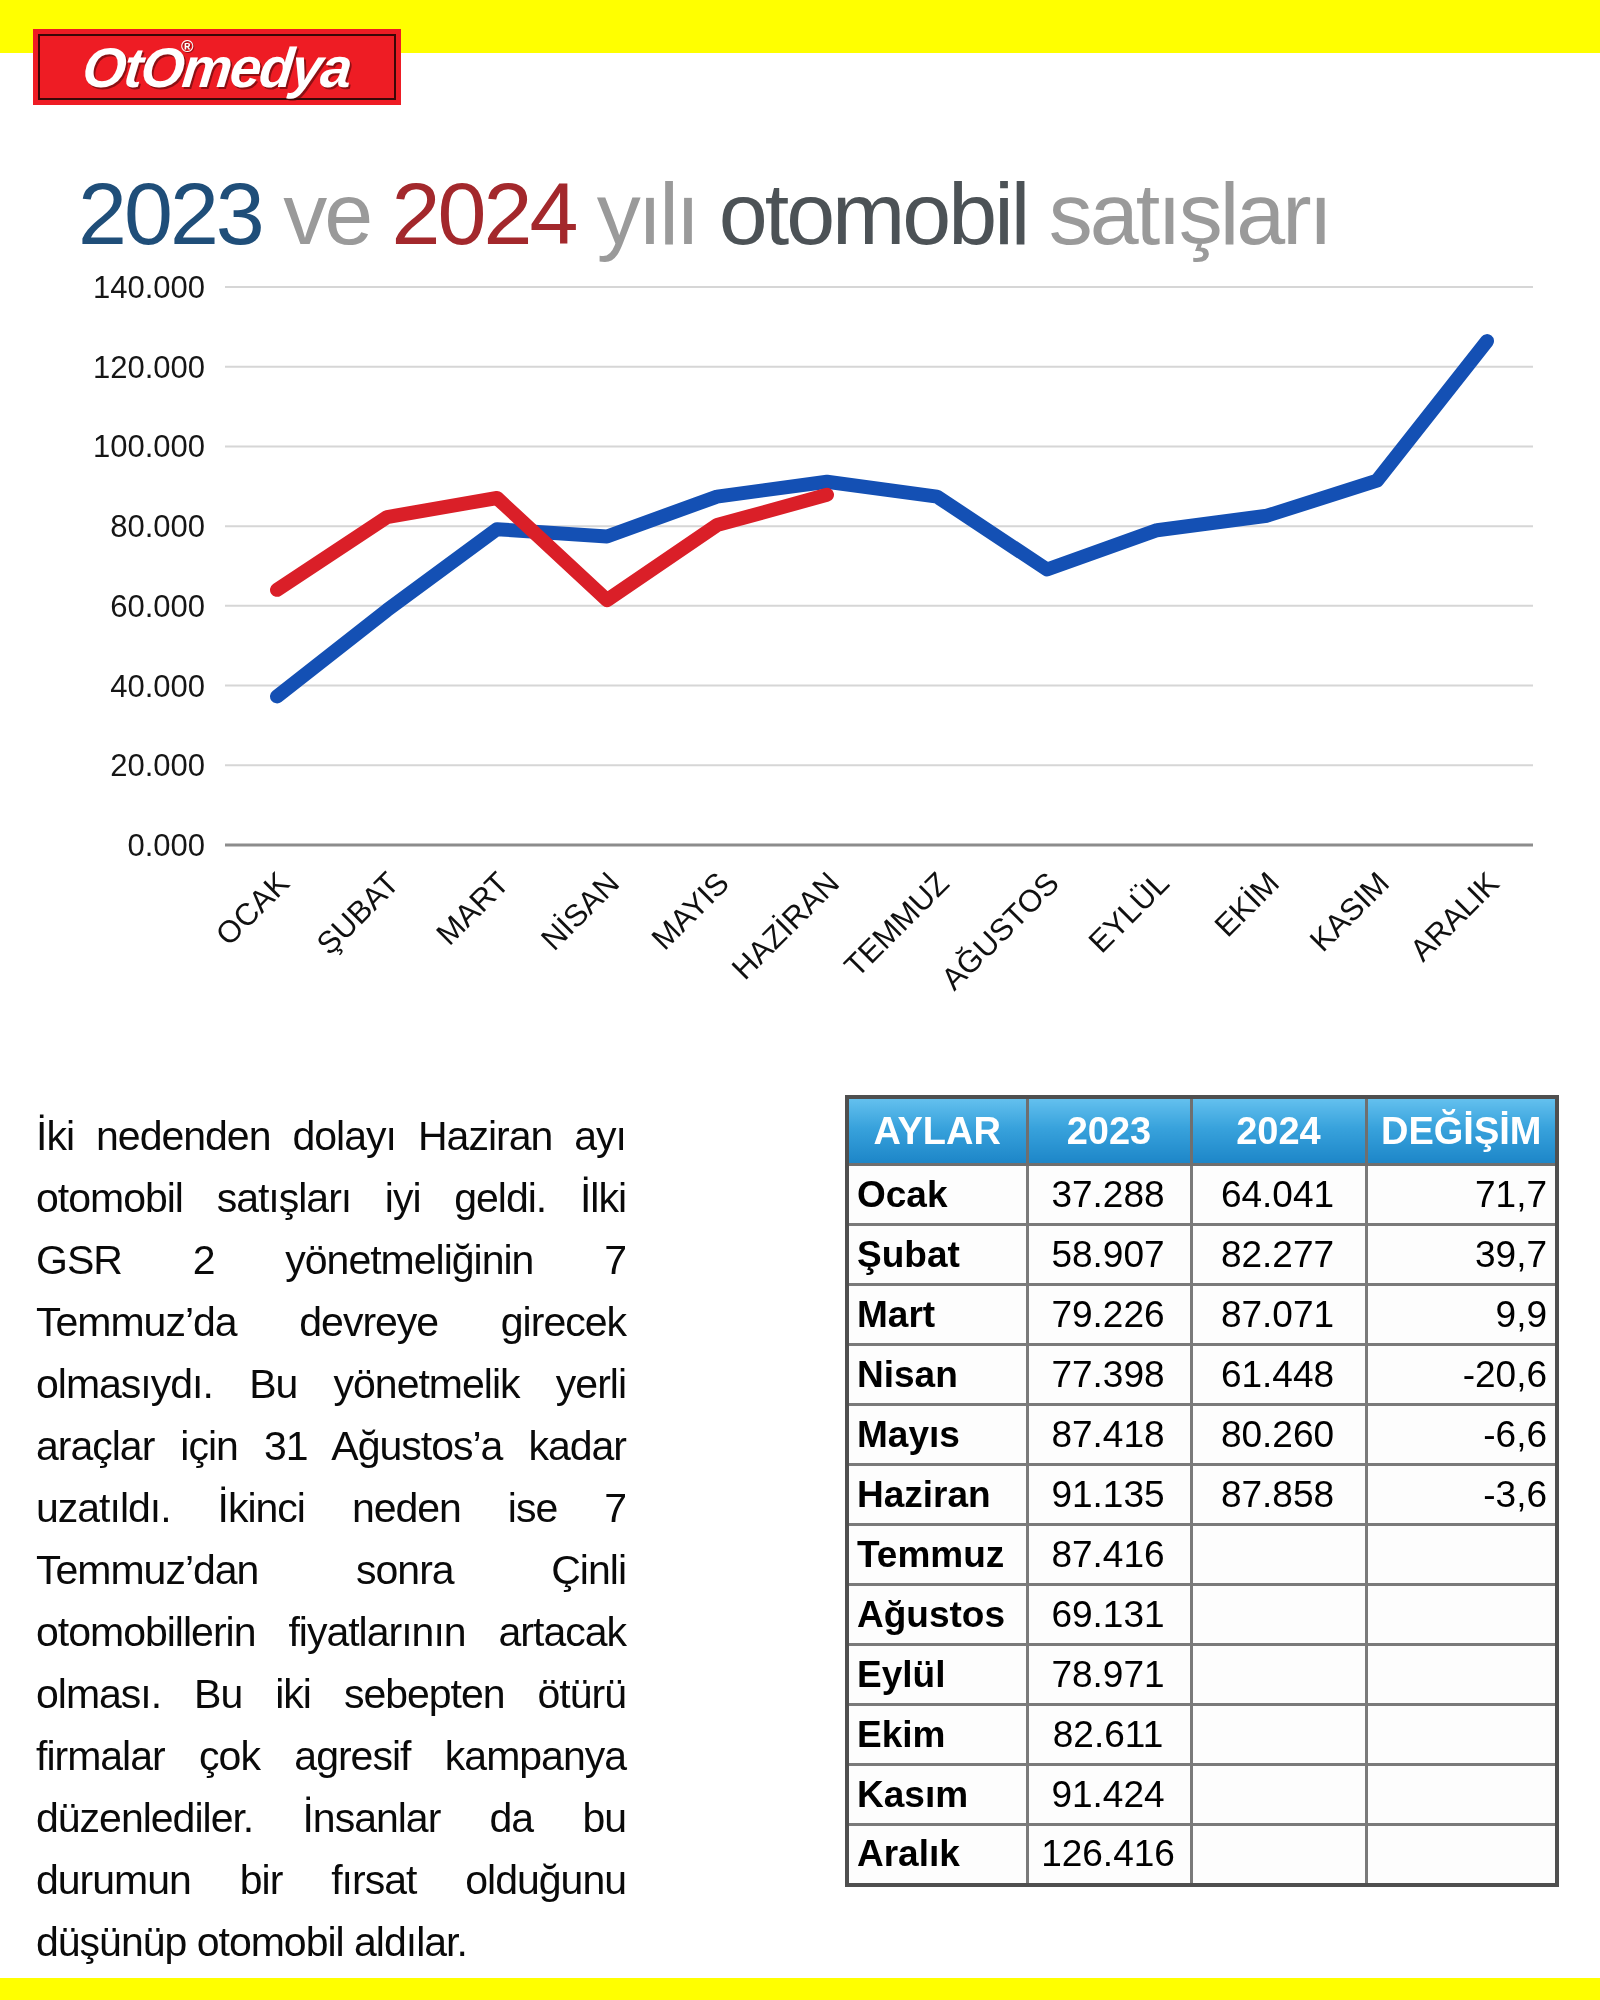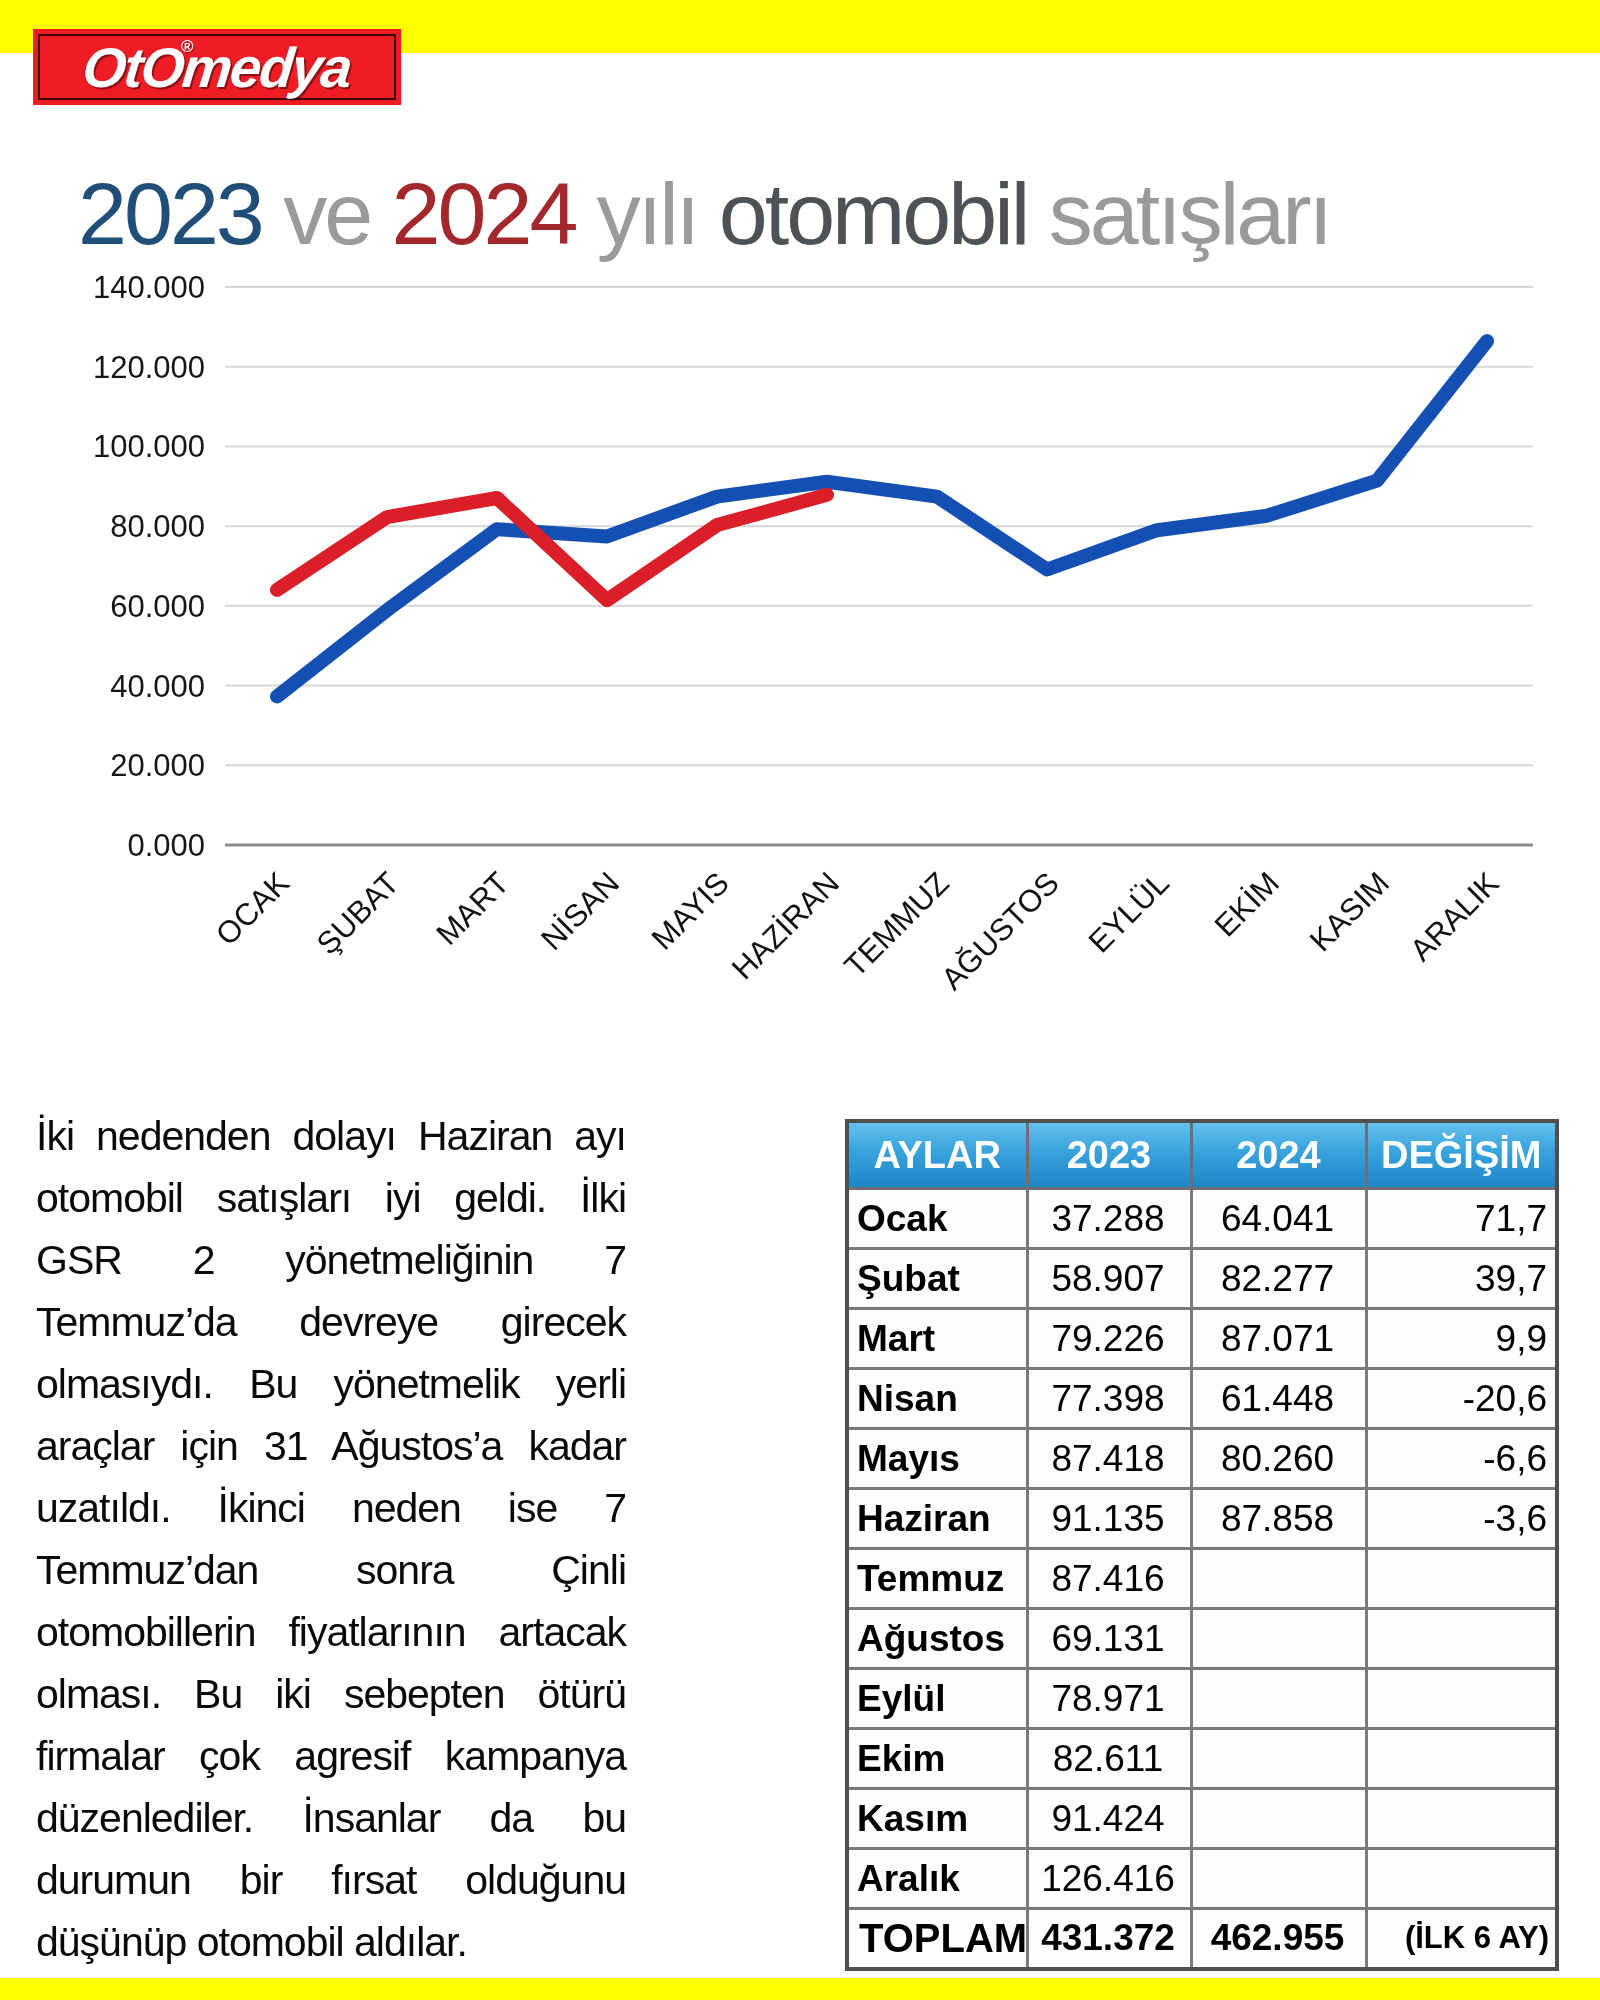--- a/index.html
+++ b/index.html
@@ -41,21 +41,21 @@
   
   .article{
     position:absolute;left:36px;top:1066px;width:590px;
     font-size:41px;line-height:62px;letter-spacing:-1px;color:#0a0a0a;
     text-align:justify;
     margin-top:39px;
   }
 
   
   .sales-table{
-    position:absolute;left:845px;top:1119px;width:710px;
+    position:absolute;left:845px;top:1095px;width:710px;
     border-collapse:collapse;table-layout:fixed;
     font-size:37px;color:#000;border-radius:32px;
   }
   .sales-table col.c-month{width:180px;}
   .sales-table col.c-2023{width:164px;}
   .sales-table col.c-2024{width:175px;}
   .sales-table col.c-chg{width:191px;}
   .sales-table th{
     height:62px;color:#ffffff;font-weight:700;font-size:38px;text-align:center;
     border:3px solid #6f6f6f;
@@ -203,22 +203,16 @@
         <td class="num">91.424</td>
         <td class="num"></td>
         <td class="chg"></td>
       </tr>
       <tr>
         <td class="month">Aralık</td>
         <td class="num">126.416</td>
         <td class="num"></td>
         <td class="chg"></td>
       </tr>
-      <tr class="total">
-        <td class="label">TOPLAM</td>
-        <td class="num">431.372</td>
-        <td class="num">462.955</td>
-        <td class="note">(İLK 6 AY)</td>
-      </tr>
     </tbody>
 </table>
 
 <div class="bottom-bar" style="background: rgb(255, 255, 0);"></div>
 
 </body></html>

